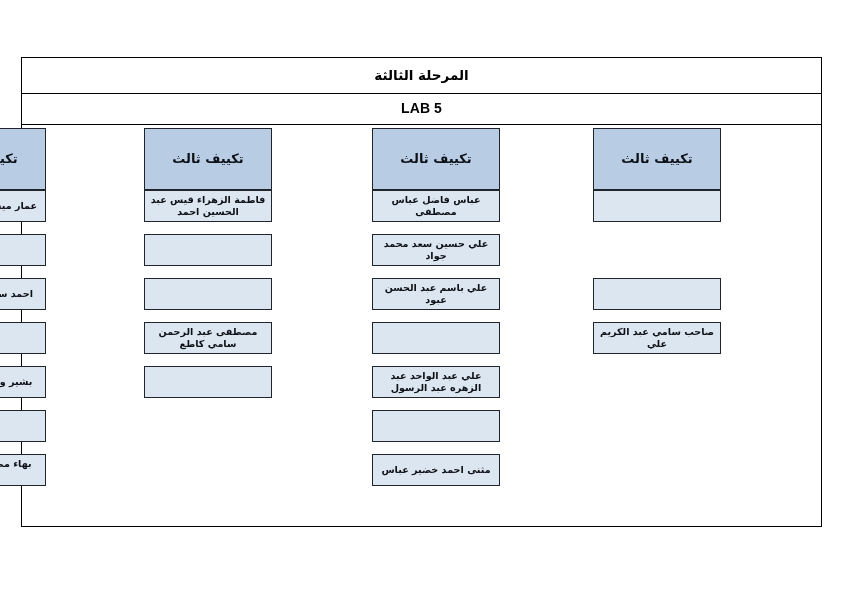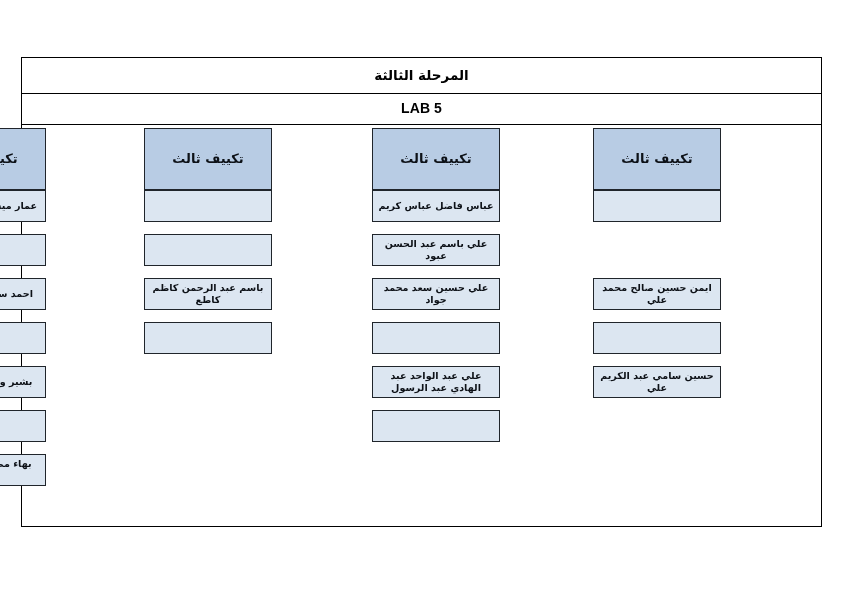--- a/index.html
+++ b/index.html
@@ -182,78 +182,81 @@
             </div>
           </div>
       </div>
 
       <div class="col c2">
         <div class="col-header">
           <span class="label">تكييف ثالث</span>
         </div>
         <div class="cells">
             <div class="cell">
-              <span class="name"></span>
-            </div>
-            <div class="cell">
-              <span class="name"></span>
-            </div>
-            <div class="cell">
-              <span class="name">باسم عبد الرحمن كاظم كاطع</span>
+              <span class="name">فاطمة الزهراء قيس عبد الحسين احمد</span>
+            </div>
+            <div class="cell">
+              <span class="name"></span>
+            </div>
+            <div class="cell">
+              <span class="name"></span>
+            </div>
+            <div class="cell">
+              <span class="name">مصطفى عبد الرحمن سامي كاطع</span>
             </div>
             <div class="cell">
               <span class="name"></span>
             </div>
           </div>
       </div>
 
       <div class="col c3">
         <div class="col-header">
           <span class="label">تكييف ثالث</span>
         </div>
         <div class="cells">
             <div class="cell">
-              <span class="name">عباس فاضل عباس كريم</span>
+              <span class="name">عباس فاضل عباس مصطفى</span>
+            </div>
+            <div class="cell">
+              <span class="name">علي حسين سعد محمد جواد</span>
             </div>
             <div class="cell">
               <span class="name">علي باسم عبد الحسن عبود</span>
             </div>
             <div class="cell">
-              <span class="name">علي حسين سعد محمد جواد</span>
-            </div>
-            <div class="cell">
-              <span class="name"></span>
-            </div>
-            <div class="cell">
-              <span class="name">علي عبد الواحد عبد الهادي عبد الرسول</span>
-            </div>
-            <div class="cell">
-              <span class="name"></span>
+              <span class="name"></span>
+            </div>
+            <div class="cell">
+              <span class="name">علي عبد الواحد عبد الزهره عبد الرسول</span>
+            </div>
+            <div class="cell">
+              <span class="name"></span>
+            </div>
+            <div class="cell">
+              <span class="name">مثنى احمد خضير عباس</span>
             </div>
           </div>
       </div>
 
       <div class="col c4">
         <div class="col-header">
           <span class="label">تكييف ثالث</span>
         </div>
         <div class="cells">
             <div class="cell">
               <span class="name"></span>
             </div>
             <div class="cell blank-slot">
               <span class="name"></span>
             </div>
             <div class="cell">
-              <span class="name">ايمن حسين صالح محمد علي</span>
-            </div>
-            <div class="cell">
-              <span class="name"></span>
-            </div>
-            <div class="cell">
-              <span class="name">حسين سامي عبد الكريم علي</span>
+              <span class="name"></span>
+            </div>
+            <div class="cell">
+              <span class="name">صاحب سامي عبد الكريم علي</span>
             </div>
           </div>
       </div>
 
     </div>
   </div>
 </div>
 
 </body></html>

